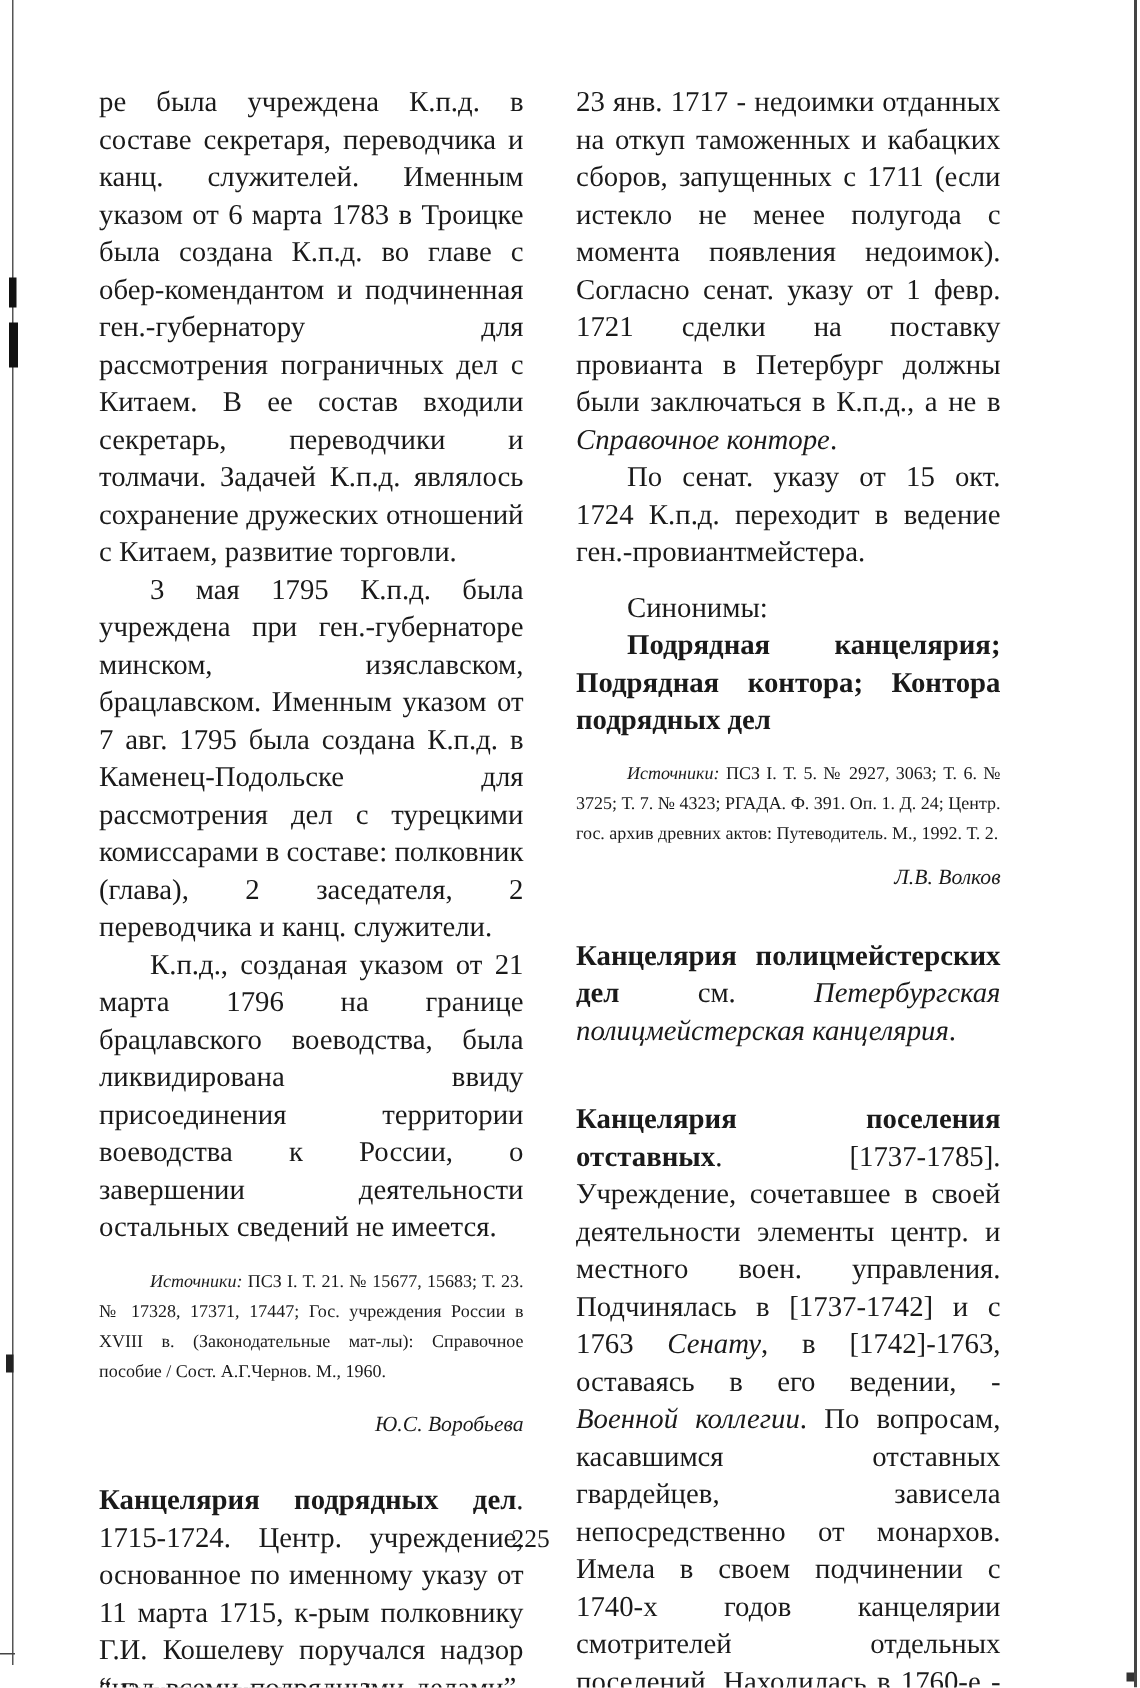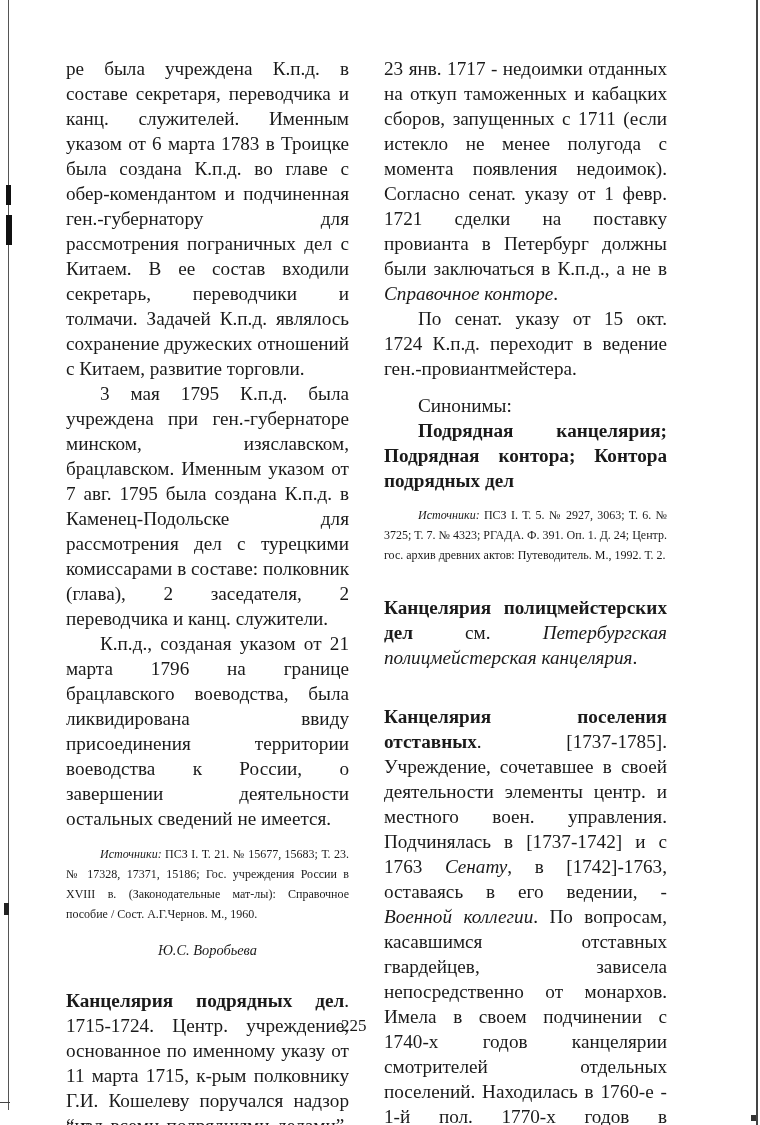--- a/index.html
+++ b/index.html
@@ -44,30 +44,31 @@
 <div class="edge-bottom"></div>
 <div class="smudge1"></div>
 <div class="smudge2"></div>
 <div class="smudge3"></div>
 <div class="smudge4"></div>
 
 <div class="col col-left">
   <p class="p">ре была учреждена К.п.д. в составе секретаря, переводчика и канц. служителей. Именным указом от 6 марта 1783 в Троицке была создана К.п.д. во главе с обер-комендантом и подчиненная ген.-губернатору для рассмотрения пограничных дел с Китаем. В ее состав входили секретарь, переводчики и толмачи. Задачей К.п.д. являлось сохранение дружеских отношений с Китаем, развитие торговли.</p>
   <p class="p indent">3 мая 1795 К.п.д. была учреждена при ген.-губернаторе минском, изяславском, брацлавском. Именным указом от 7 авг. 1795 была создана К.п.д. в Каменец-Подольске для рассмотрения дел с турецкими комиссарами в составе: полковник (глава), 2 заседателя, 2 переводчика и канц. служители.</p>
   <p class="p indent">К.п.д., созданая указом от 21 марта 1796 на границе брацлавского воеводства, была ликвидирована ввиду присоединения территории воеводства к России, о завершении деятельности остальных сведений не имеется.</p>
-  <p class="small indent" style="margin-top:13px;"><span class="i">Источники:</span> <span>ПСЗ I. Т. 21. № 15677, 15683; Т. 23. № 17328, 17371, 15186; Гос. учреждения России в XVIII в. (Законодательные мат-лы): Справочное пособие / Сост. А.Г.Чернов. М., 1960.</span></p>
-  <p class="sign" style="margin-top:16px;text-align:center;">Ю.С. Воробьева</p>
+  <p class="small indent" style="margin-top:13px;"><span class="i">Источники:</span> <span>ПСЗ I. Т. 21. № 15677, 15683; Т. 23. № 17328, 17371, 17447; Гос. учреждения России в XVIII в. (Законодательные мат-лы): Справочное пособие / Сост. А.Г.Чернов. М., 1960.</span></p>
+  <p class="sign" style="margin-top:16px;">Ю.С. Воробьева</p>
   <p class="p" style="margin-top:28px;"><span class="b">Канцелярия подрядных дел</span><span>. 1715-1724. Центр. учреждение, основанное по именному указу от 11 марта 1715, к-рым полковнику Г.И. Кошелеву поручался надзор “над всеми подрядными делами”. В соотв. с именным указом от 12 авг. 1715 К.п.д. должна была взыскивать с подрядчиков и поручителей за их недопоставленные припасы, а по сенат. указу от</span></p>
 </div>
 
 <div class="col col-right">
   <p class="p"><span>23 янв. 1717 - недоимки отданных на откуп таможенных и кабацких сборов, запущенных с 1711 (если истекло не менее полугода с момента появления недоимок). Согласно сенат. указу от 1 февр. 1721 сделки на поставку провианта в Петербург должны были заключаться в К.п.д., а не в </span><span class="i">Справочное конторе</span><span>.</span></p>
   <p class="p indent">По сенат. указу от 15 окт. 1724 К.п.д. переходит в ведение ген.-провиантмейстера.</p>
   <p class="p indent" style="margin-top:12px;">Синонимы:</p>
   <p class="p indent b">Подрядная канцелярия; Подрядная контора; Контора подрядных дел</p>
   <p class="small indent" style="margin-top:12px;"><span class="i">Источники:</span> <span>ПСЗ I. Т. 5. № 2927, 3063; Т. 6. № 3725; Т. 7. № 4323; РГАДА. Ф. 391. Оп. 1. Д. 24; Центр. гос. архив древних актов: Путеводитель. М., 1992. Т. 2.</span></p>
+  <p class="sign" style="margin-top:10px;">Л.В. Волков</p>
   <p class="p" style="margin-top:30px;"><span class="b">Канцелярия полицмейстерских дел</span><span> см. </span><span class="i">Петербургская полицмейстерская канцелярия</span><span>.</span></p>
   <p class="p" style="margin-top:34px;"><span class="b">Канцелярия поселения отставных</span><span>. [1737-1785]. Учреждение, сочетавшее в своей деятельности элементы центр. и местного воен. управления. Подчинялась в [1737-1742] и с 1763 </span><span class="i">Сенату</span><span>, в [1742]-1763, оставаясь в его ведении, - </span><span class="i">Военной коллегии</span><span>. По вопросам, касавшимся отставных гвардейцев, зависела непосредственно от монархов. Имела в своем подчинении с 1740-х годов канцелярии смотрителей отдельных поселений. Находилась в 1760-е - 1-й пол. 1770-х годов в пригородке Казанской </span></p>
 
 </div>
 
 <div class="footer-left">8. Государственность.., кн. 2</div>
 <div class="footer-num">225</div>
 
 </body></html>

